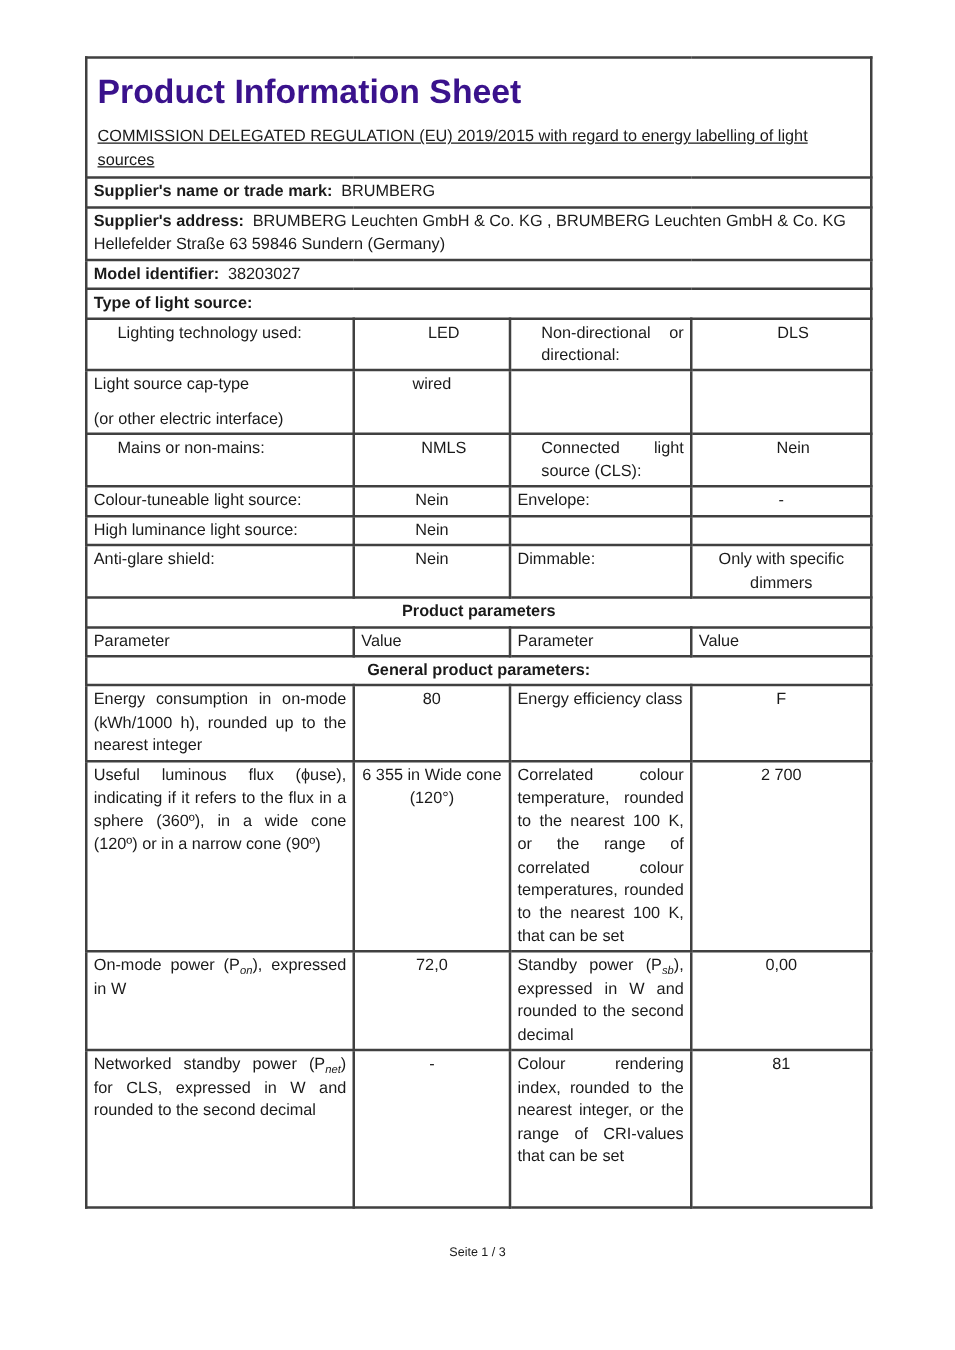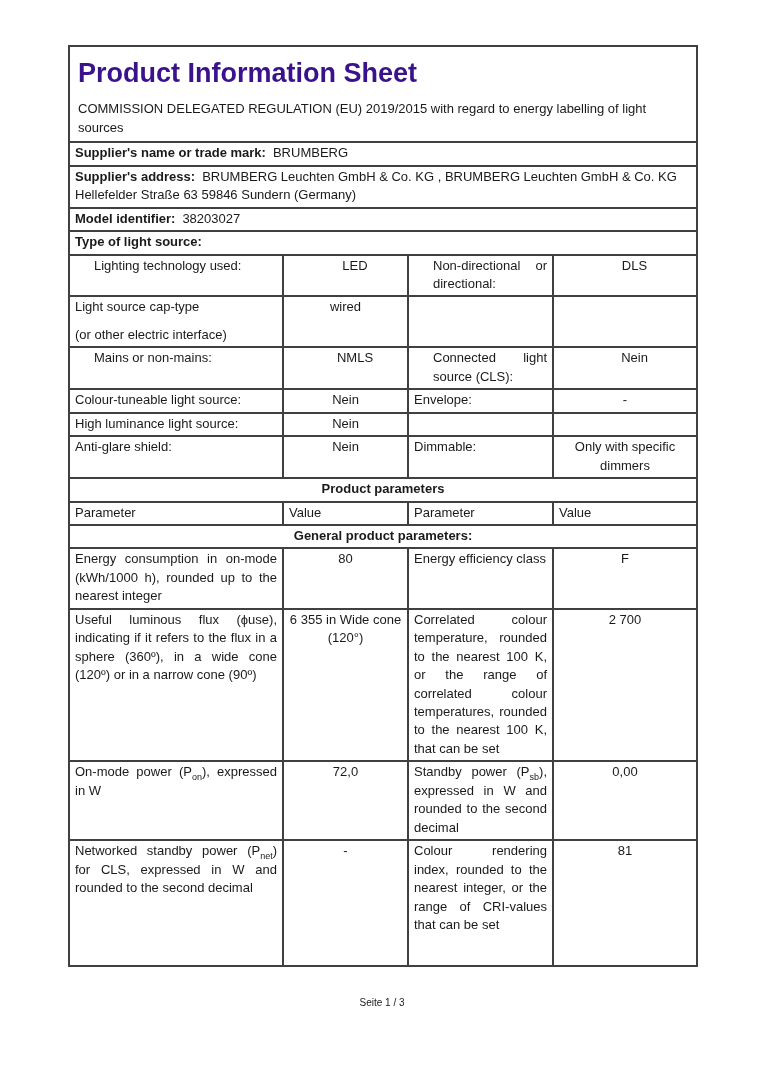--- a/index.html
+++ b/index.html
@@ -25,28 +25,28 @@
     overflow: hidden;
   }
   .title-cell { padding: 7px 8px 4px 8px !important; height: 70px; margin-top: 44px; }
   h1.doc-title {
     margin: 0 0 8px 0;
     font-size: 27px;
     font-weight: 700;
     color: #3A128C;
     letter-spacing: 0;
   }
-  .regulation { margin: 0; font-size: 13px; line-height: 1.4; }
+  .regulation { margin: 0; font-size: 13px; line-height: 1.4; text-decoration: underline; }
   .b { font-weight: 700; }
   .val-gap { margin-left: 7px; }
   .just { text-align: justify; }
   .vcell { text-align: center; border-radius: 20px; }
   .sec-head { text-align: center; font-weight: 700; }
   .gap2 { margin-top: 9px; }
-  sub { font-size: 9px; line-height: 0; }
+  sub { font-size: 9px; line-height: 0; font-style: italic; }
   tr.h16 > td { height: 16px; }
   tr.h20 > td { height: 20px; }
   tr.h22 > td { height: 22px; }
   tr.h24 > td { height: 24px; }
   tr.h34 > td { height: 34px; }
   tr.h36 > td { height: 36px; padding-left: 24px; }
   tr.h40 > td { height: 40px; margin-top: 41px; }
   tr.h54 > td { height: 54px; }
   tr.h72 > td { height: 72px; }
   tr.h106 > td { height: 126px; }

